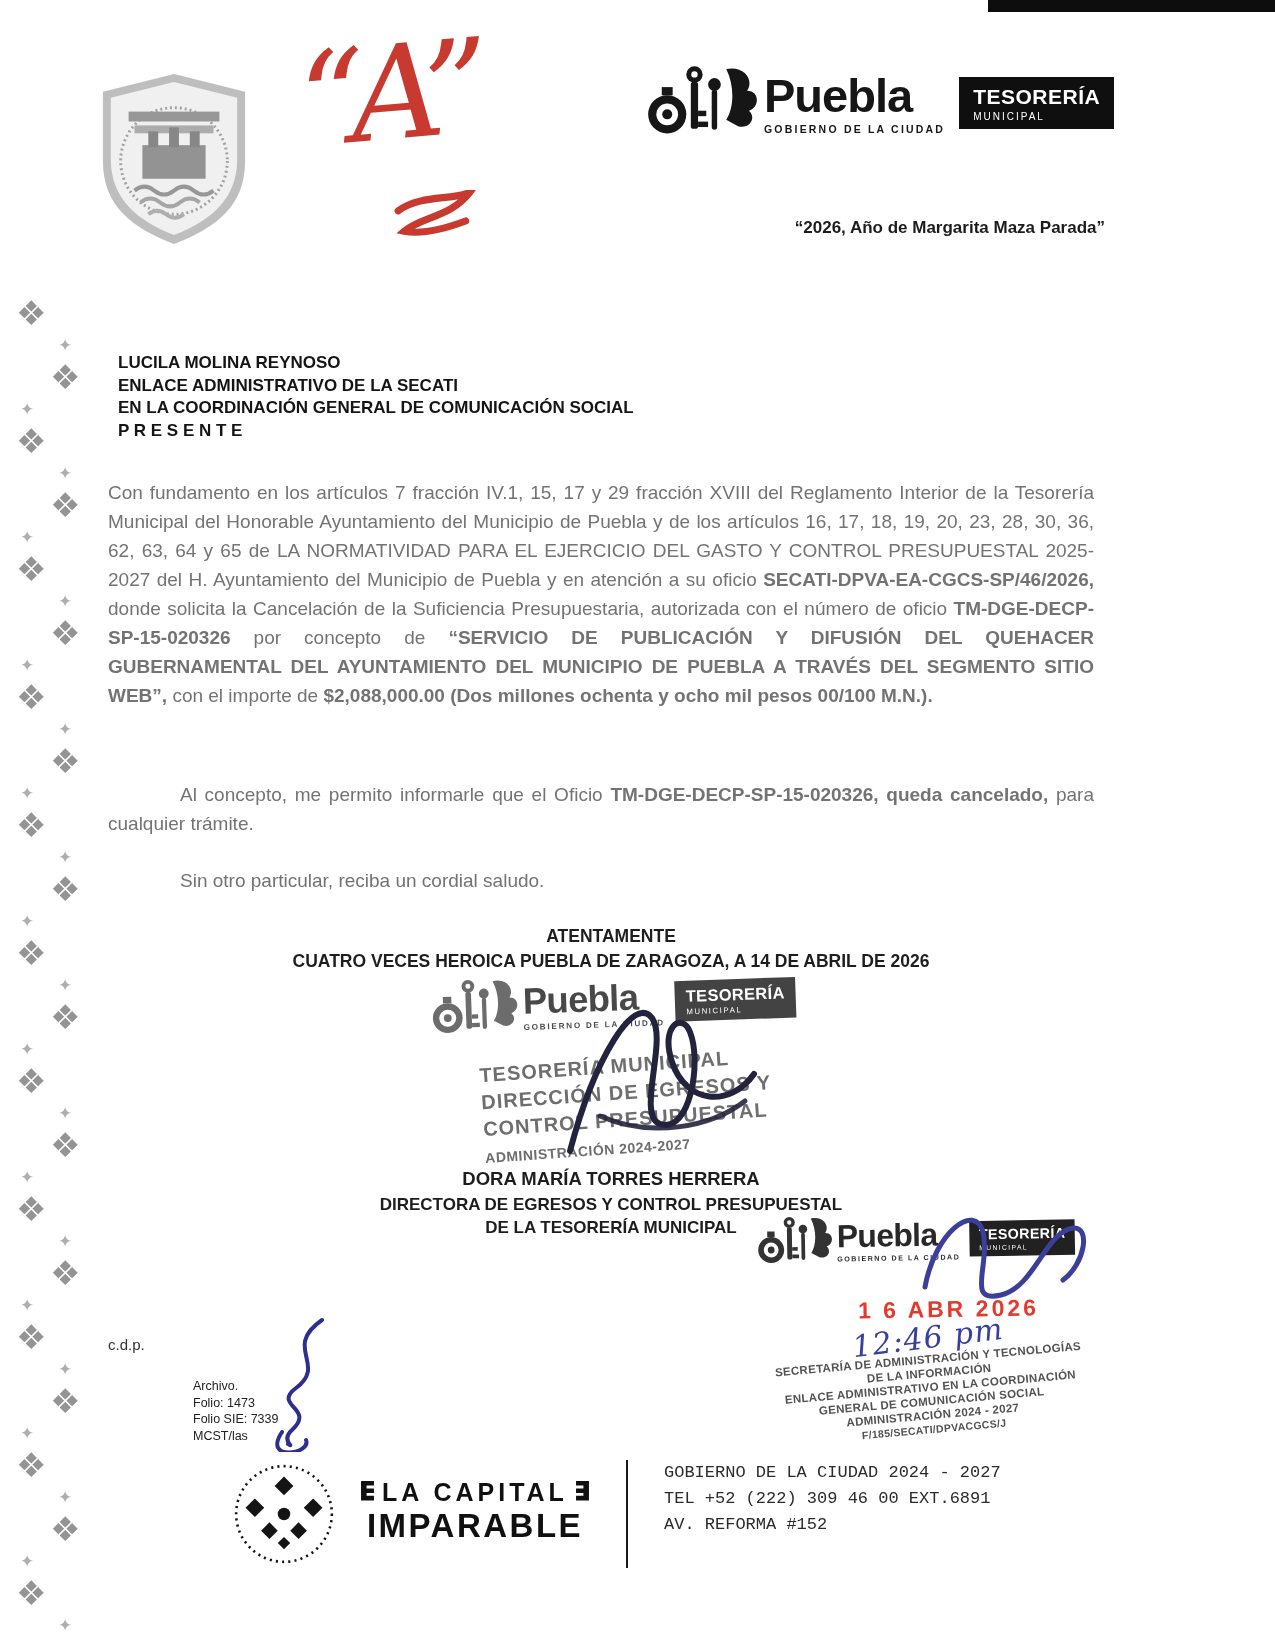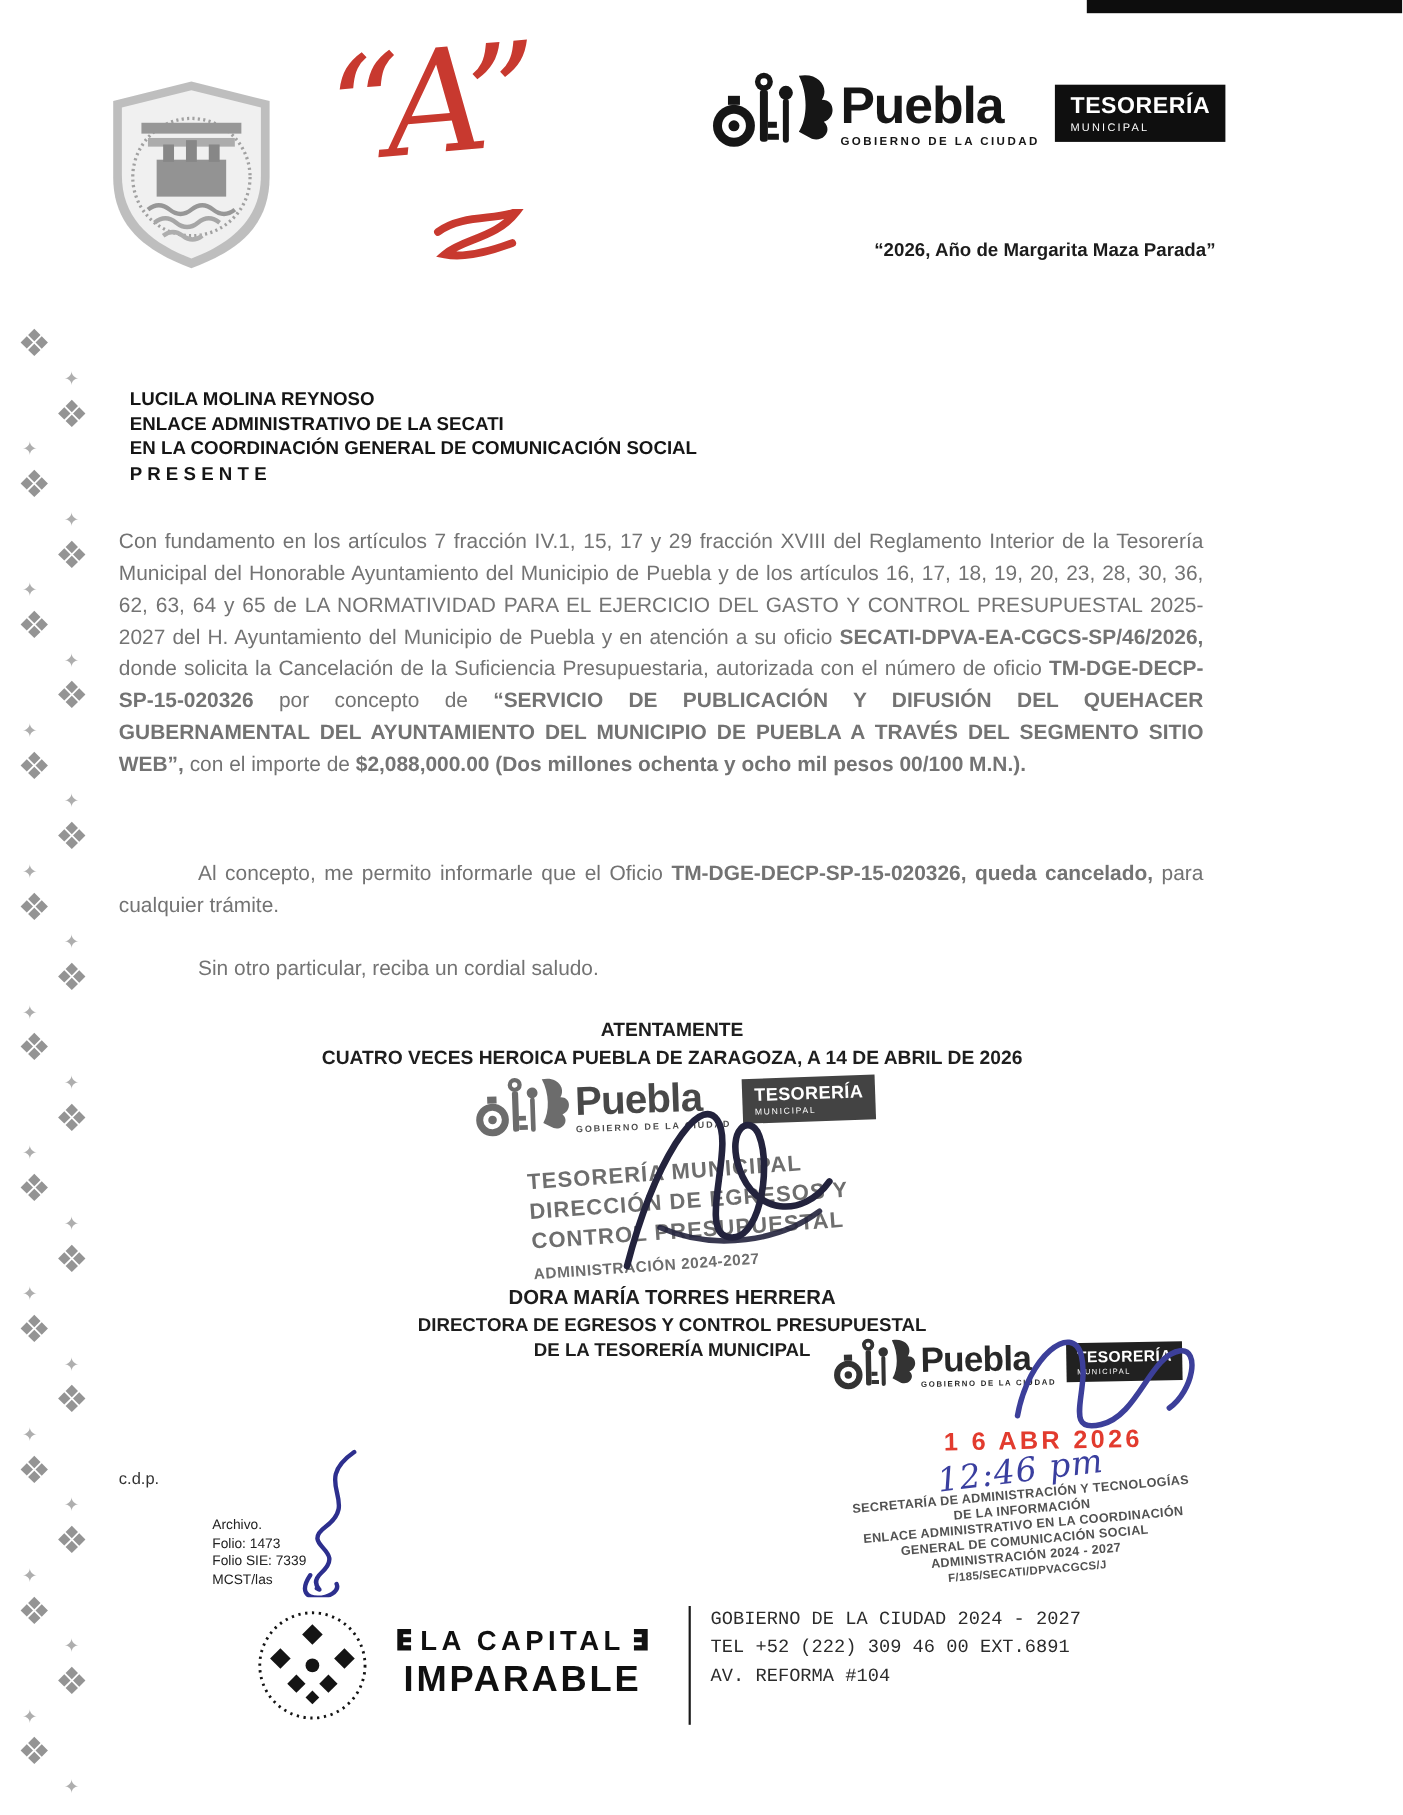--- a/index.html
+++ b/index.html
@@ -87,21 +87,21 @@
   .capital-emblem{position:absolute;left:232px;top:1462px;width:104px;height:104px;color:#141414;}
   .slogan{position:absolute;left:350px;top:1478px;width:250px;text-align:center;color:#101010;}
   .slogan-1{display:flex;align-items:center;justify-content:center;gap:8px;font-size:25px;
             font-weight:bold;letter-spacing:4px;}
   .comb{width:13px;height:24px;flex:0 0 auto;}
   .comb.flip{transform:scaleX(-1);}
   .slogan-2{font-size:33px;font-weight:bold;letter-spacing:2.5px;}
 
   
   .addr-divider{position:absolute;left:626px;top:1460px;width:2px;height:108px;background:#1a1a1a;}
-  .address{position:absolute;left:646px;top:1460px;font-family:"Liberation Mono",monospace;
+  .address{position:absolute;left:664px;top:1460px;font-family:"Liberation Mono",monospace;
            font-size:17px;line-height:26px;color:#2b2b2b;}
 
   .defs{position:absolute;width:0;height:0;overflow:hidden;}
 </style>
 </head>
 <body>
 
 <div class="page">
 
   <svg class="defs" aria-hidden="true">
@@ -331,16 +331,16 @@
           <use href="#sym-comb"></use>
         </svg>
     </div>
     <div class="slogan-2">IMPARABLE</div>
   </div>
 
   <div class="addr-divider"></div>
   <div class="address">
     <div>GOBIERNO DE LA CIUDAD 2024 - 2027</div>
     <div>TEL +52 (222) 309 46 00 EXT.6891</div>
-    <div>AV. REFORMA #104</div>
+    <div>AV. REFORMA #152</div>
   </div>
 
 </div>
 
 </body></html>

